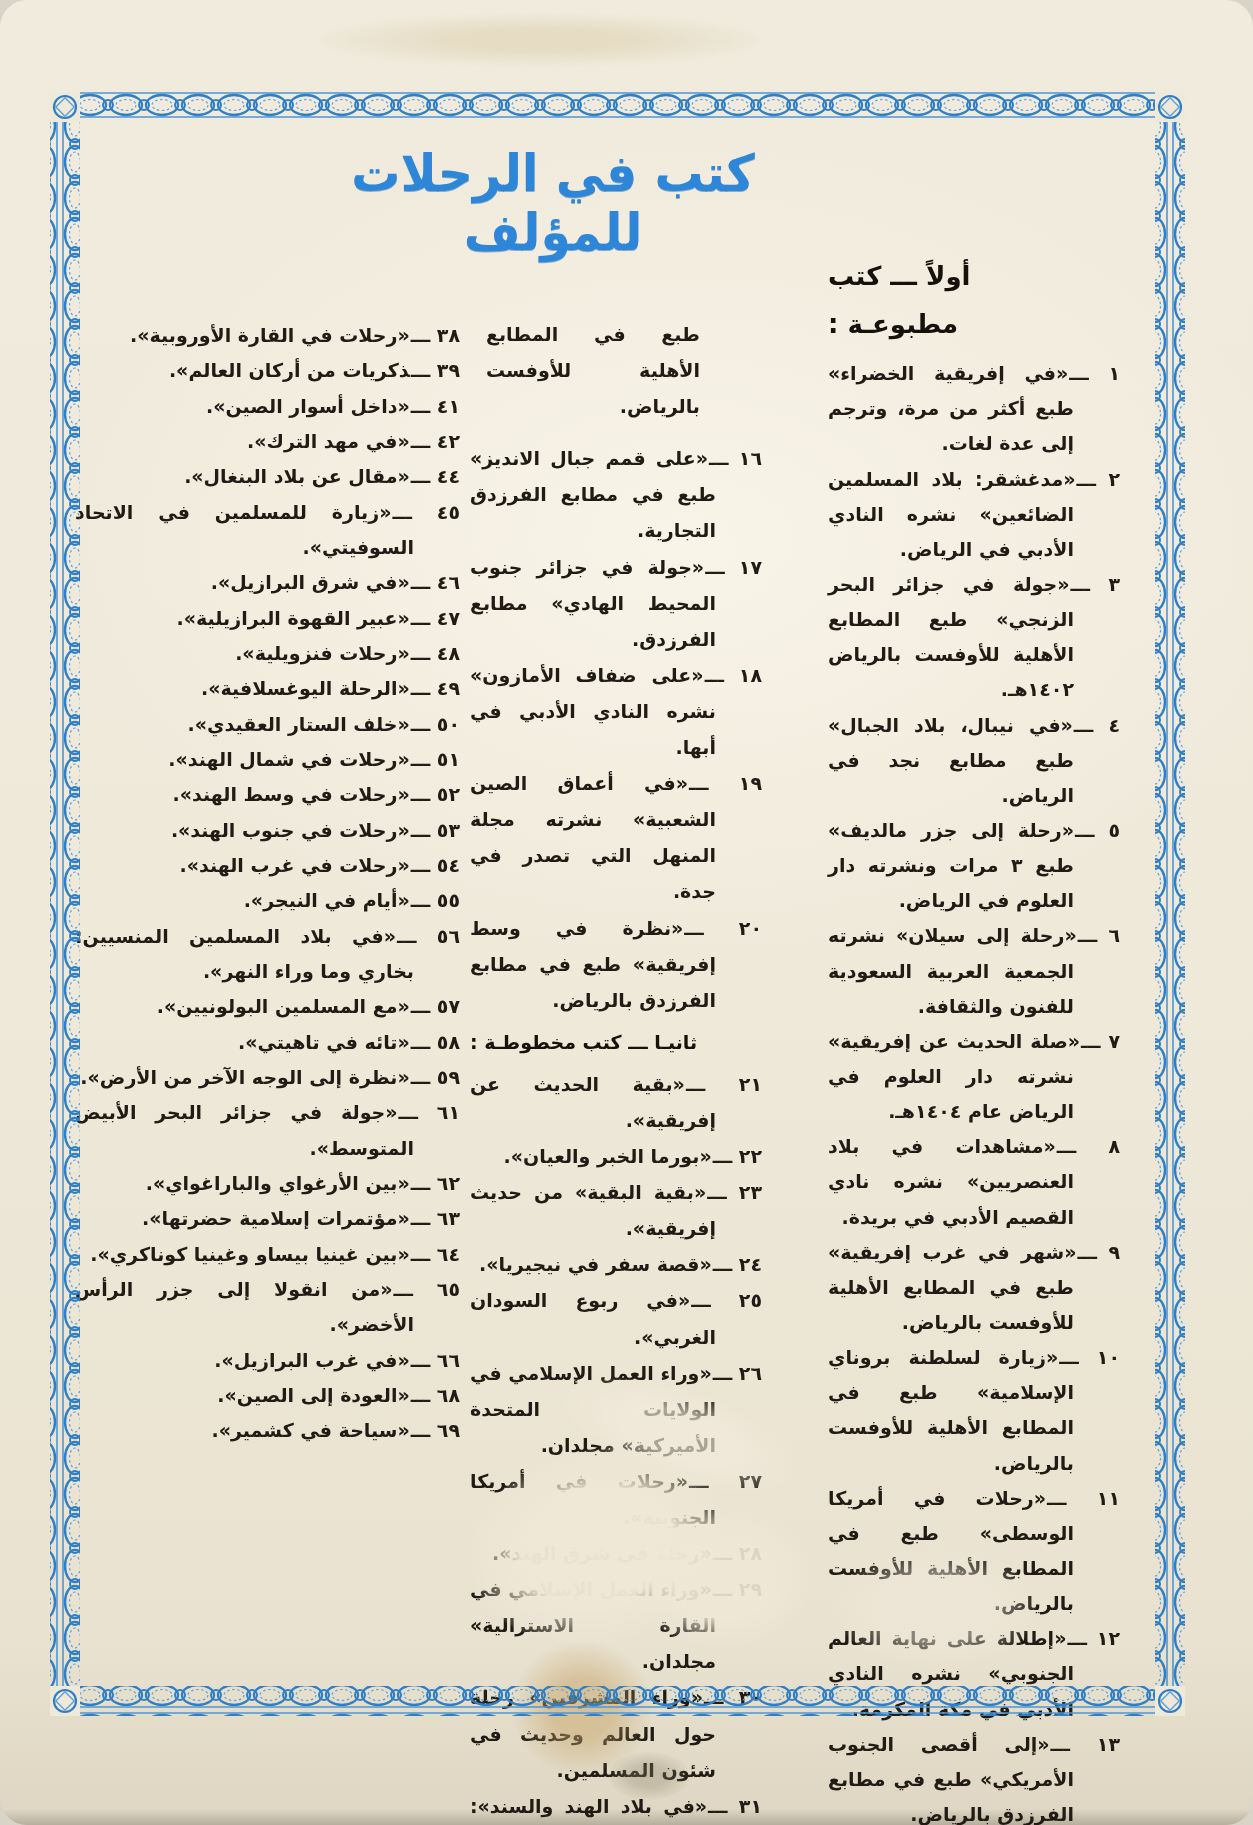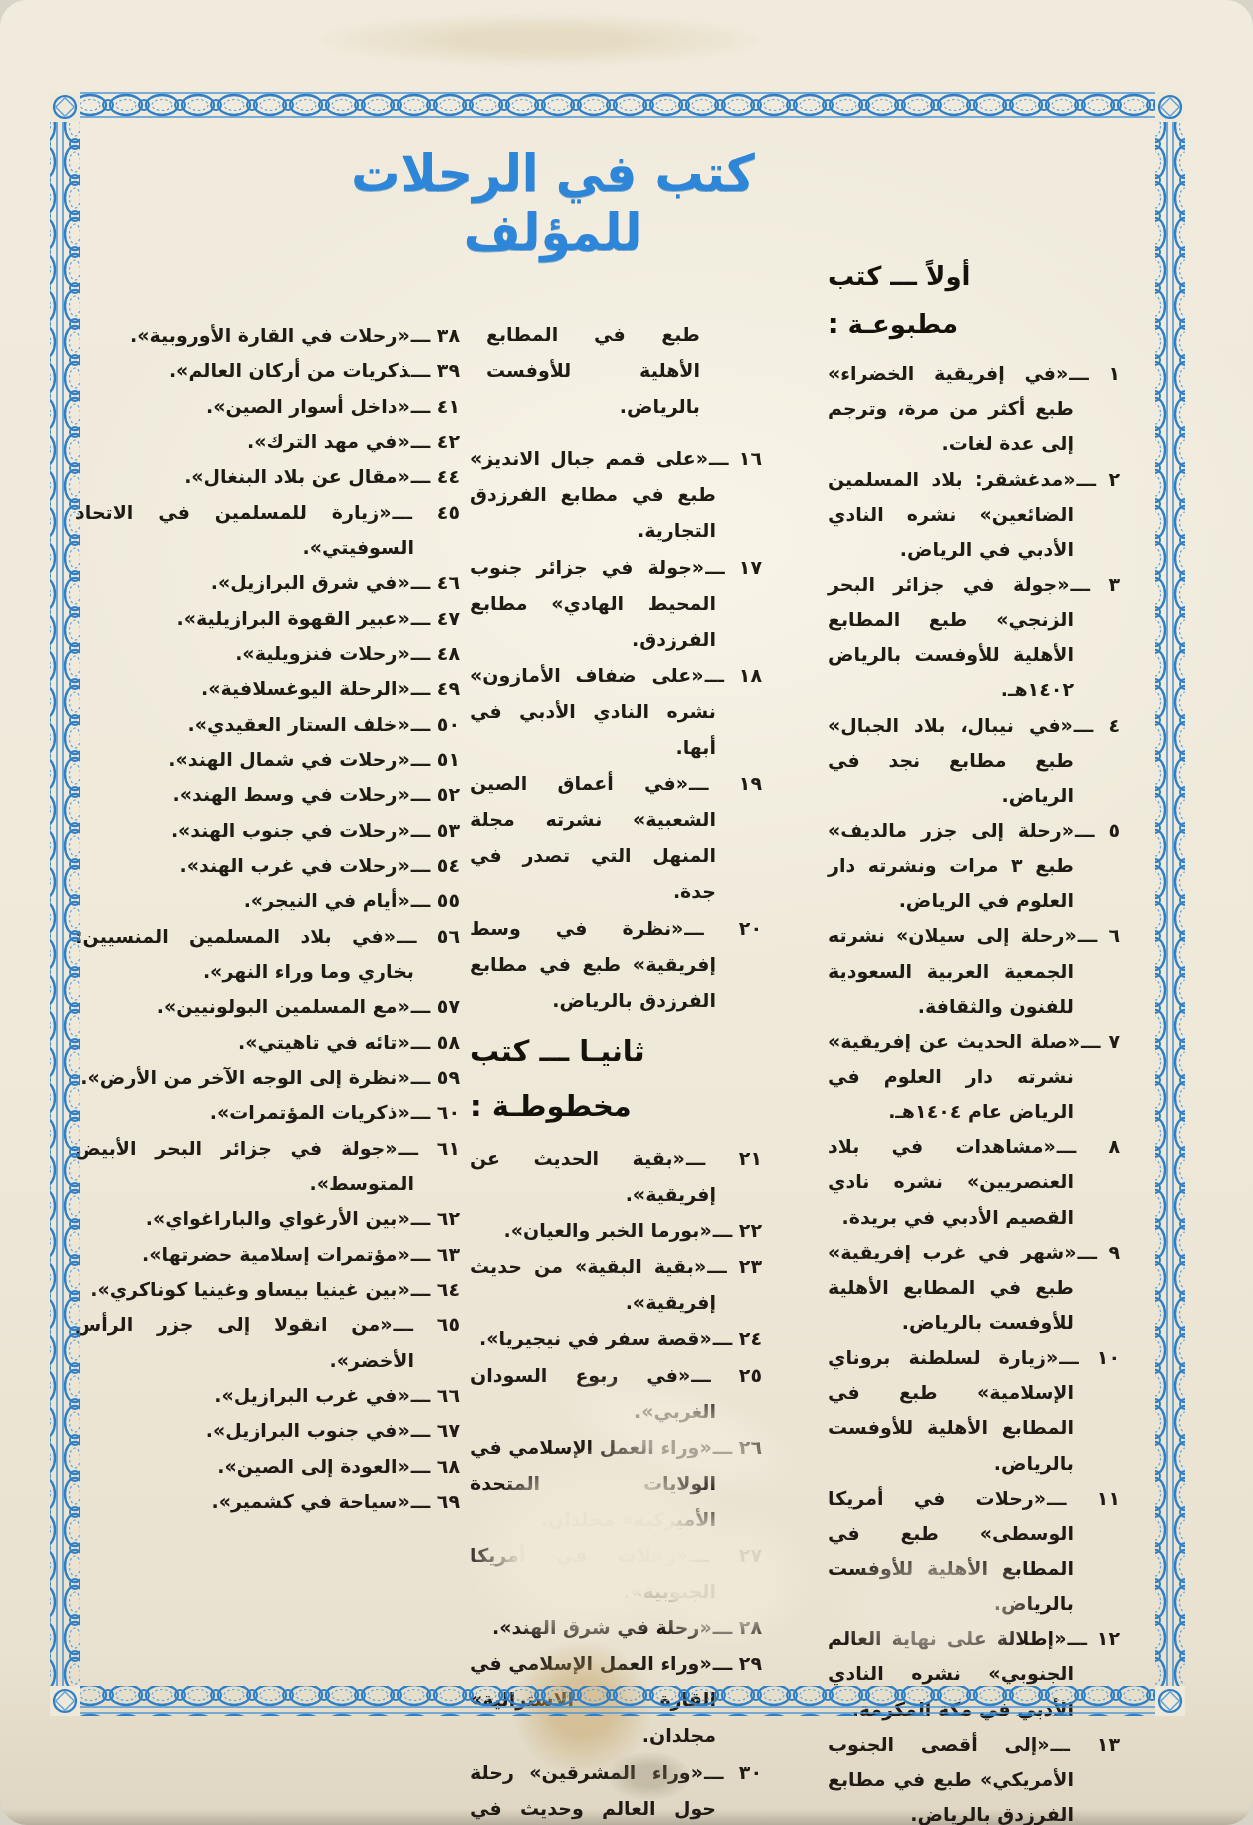--- a/index.html
+++ b/index.html
@@ -38,21 +38,21 @@
        text-align:justify;font-weight:700;color:#201c15;}
   .col1{top:252px;right:133px;width:292px;}
   .col2{top:300px;right:491px;width:292px;line-height:1.9;}
   .col3{top:318px;right:793px;width:385px;line-height:1.86;}
 
   h2.sec{
     font-size:26px;font-weight:bold;margin:0 0 8px 0;color:#15120c;
     text-align:left;letter-spacing:-0.5px;
   }
   .col1 h2.sec{padding-right:44px;}
-  .col2 h2.sec{font-size:29px;margin:6px 0 6px 0;}
+  .col2 h2.sec{font-size:19px;margin:6px 0 6px 0;}
 
   .item{text-indent:-46px;padding-right:46px;margin:0;}
   .item .num{font-weight:bold;}
   .item .dash{padding-left:1px;}
   .carryover{margin:16px;padding-right:46px;text-indent:0;}
 
   
   .stain{position:absolute;pointer-events:none;border-radius:50%;}
   .stain-main{
     left:468px;top:1450px;width:258px;height:192px;z-index:3;
@@ -199,28 +199,26 @@
         <div class="item"><span class="num">٥٠</span><span class="dash"> ـــ</span><span class="txt">«خلف الستار العقيدي».</span></div>
         <div class="item"><span class="num">٥١</span><span class="dash"> ـــ</span><span class="txt">«رحلات في شمال الهند».</span></div>
         <div class="item"><span class="num">٥٢</span><span class="dash"> ـــ</span><span class="txt">«رحلات في وسط الهند».</span></div>
         <div class="item"><span class="num">٥٣</span><span class="dash"> ـــ</span><span class="txt">«رحلات في جنوب الهند».</span></div>
         <div class="item"><span class="num">٥٤</span><span class="dash"> ـــ</span><span class="txt">«رحلات في غرب الهند».</span></div>
         <div class="item"><span class="num">٥٥</span><span class="dash"> ـــ</span><span class="txt">«أيام في النيجر».</span></div>
         <div class="item"><span class="num">٥٦</span><span class="dash"> ـــ</span><span class="txt">«في بلاد المسلمين المنسيين: بخاري وما وراء النهر».</span></div>
         <div class="item"><span class="num">٥٧</span><span class="dash"> ـــ</span><span class="txt">«مع المسلمين البولونيين».</span></div>
         <div class="item"><span class="num">٥٨</span><span class="dash"> ـــ</span><span class="txt">«تائه في تاهيتي».</span></div>
         <div class="item"><span class="num">٥٩</span><span class="dash"> ـــ</span><span class="txt">«نظرة إلى الوجه الآخر من الأرض».</span></div>
-        <div class="item"><span class="num">٦٠</span><span class="dash"> ـــ</span><span class="txt">«ذكريات المؤتمرات».</span></div>
         <div class="item"><span class="num">٦١</span><span class="dash"> ـــ</span><span class="txt">«جولة في جزائر البحر الأبيض المتوسط».</span></div>
         <div class="item"><span class="num">٦٢</span><span class="dash"> ـــ</span><span class="txt">«بين الأرغواي والباراغواي».</span></div>
         <div class="item"><span class="num">٦٣</span><span class="dash"> ـــ</span><span class="txt">«مؤتمرات إسلامية حضرتها».</span></div>
         <div class="item"><span class="num">٦٤</span><span class="dash"> ـــ</span><span class="txt">«بين غينيا بيساو وغينيا كوناكري».</span></div>
         <div class="item"><span class="num">٦٥</span><span class="dash"> ـــ</span><span class="txt">«من انقولا إلى جزر الرأس الأخضر».</span></div>
         <div class="item"><span class="num">٦٦</span><span class="dash"> ـــ</span><span class="txt">«في غرب البرازيل».</span></div>
-        <div class="item"><span class="num">٦٧</span><span class="dash"> ـــ</span><span class="txt">«في جنوب البرازيل».</span></div>
         <div class="item"><span class="num">٦٨</span><span class="dash"> ـــ</span><span class="txt">«العودة إلى الصين».</span></div>
         <div class="item"><span class="num">٦٩</span><span class="dash"> ـــ</span><span class="txt">«سياحة في كشمير».</span></div>
       </div>
   </div>
 
   <div class="stain ghost-top"></div>
   <div class="stain stain-crease"></div>
   <div class="stain stain-main"></div>
   <div class="stain stain-main2"></div>
   <div class="stain stain-col1"></div>

